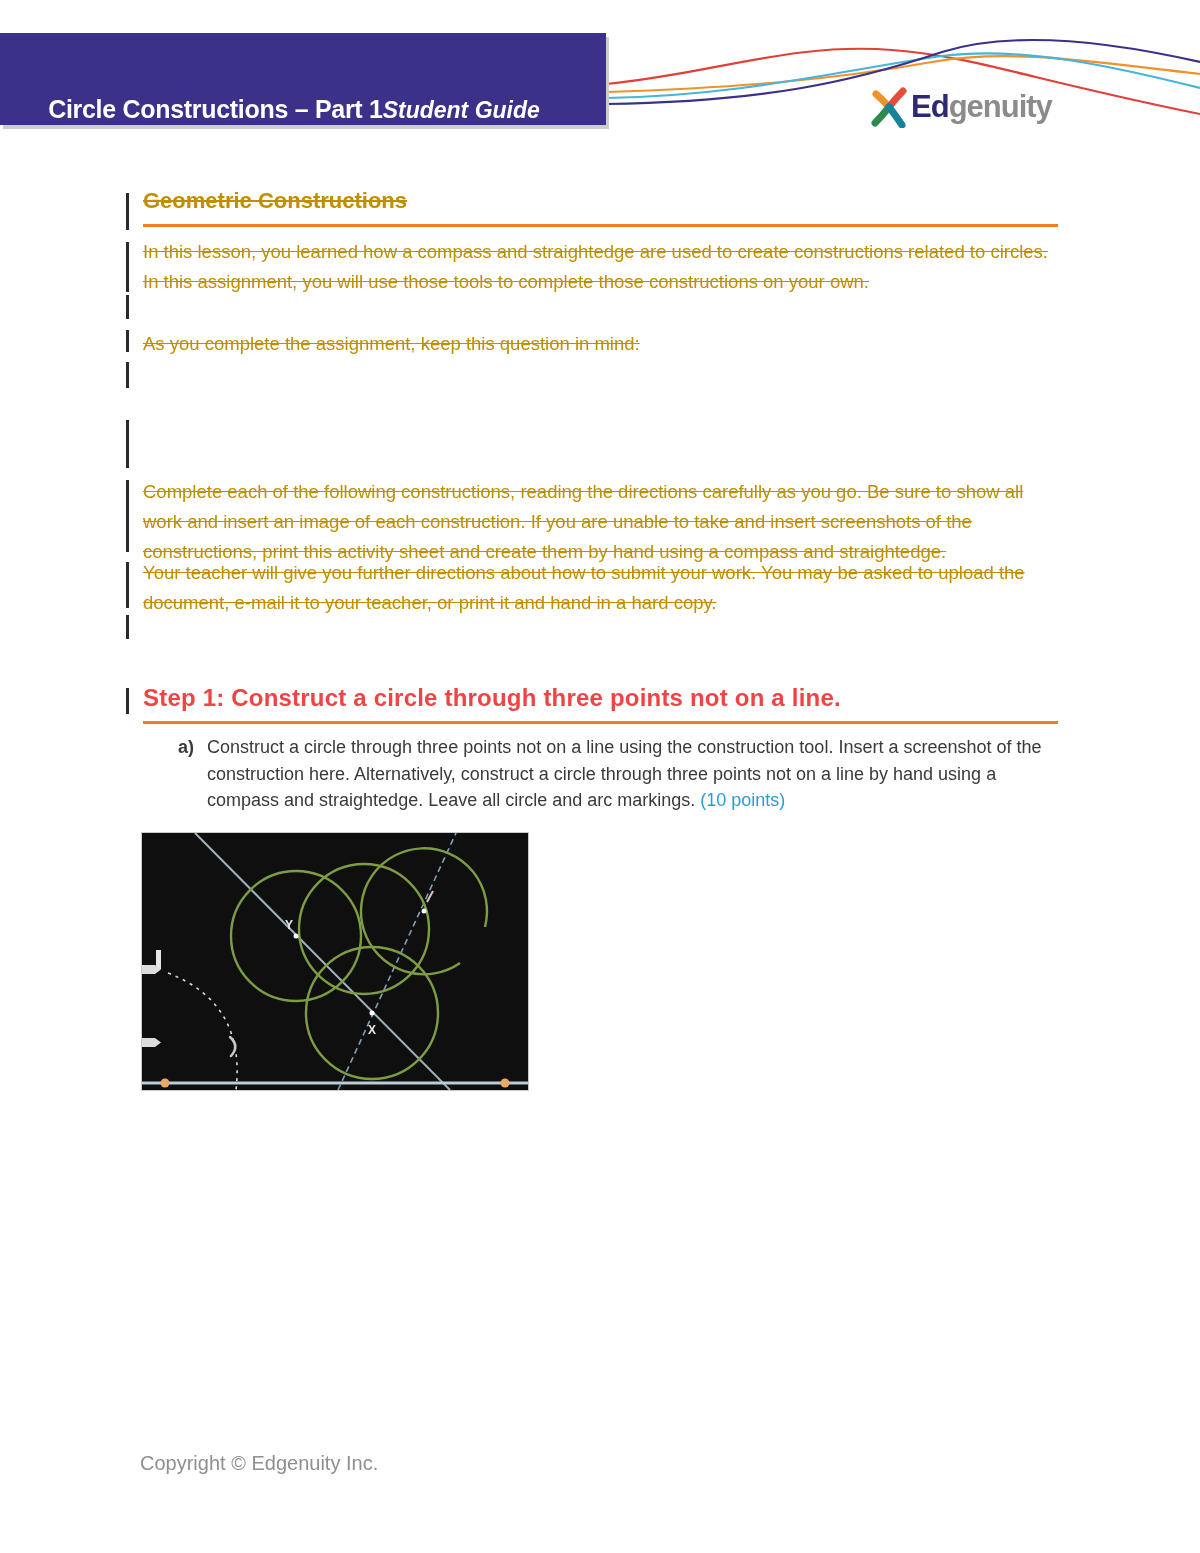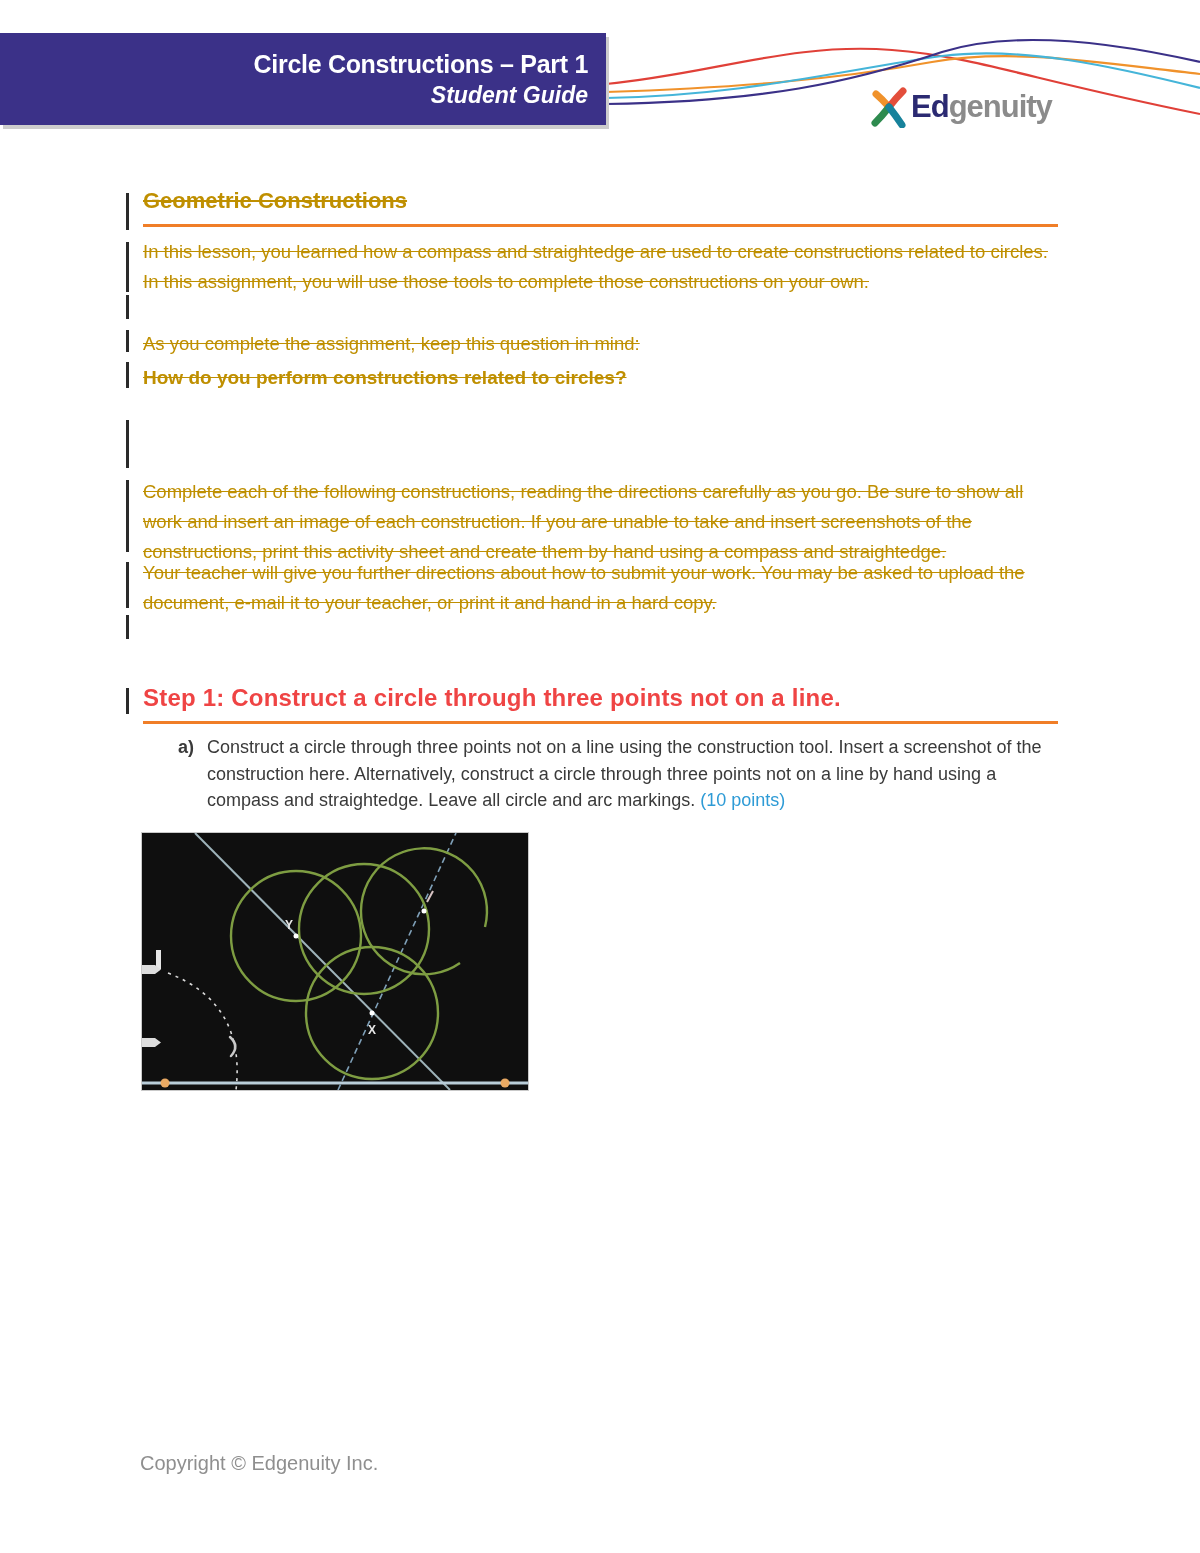--- a/index.html
+++ b/index.html
@@ -7,21 +7,21 @@
     width:1200px;height:1553px;background:#ffffff;
     font-family:"Liberation Sans",sans-serif;
     position:relative;overflow:hidden;
   }
   .page{position:absolute;inset:0;}
 
   
   .header-bar{
     position:absolute;left:0;top:33px;width:606px;height:92px;
     background:#3B3188;box-shadow:3px 4px 0 #cdcdcd;
-    color:#fff;display:flex;flex-direction:column;justify-content:center;
+    color:#fff;display:flex;flex-direction:row;justify-content:center;
     align-items:flex-end;padding-right:18px;box-sizing:border-box;
   }
   .header-title{font-size:25px;font-weight:bold;line-height:32px;letter-spacing:-0.3px;}
   .header-sub{font-size:23px;font-weight:bold;font-style:italic;line-height:30px;}
   .waves{position:absolute;left:592px;top:22px;width:608px;height:112px;}
   .logo{position:absolute;left:870px;top:86px;display:flex;align-items:center;}
   .logo-x{width:38px;height:42px;margin-right:3px;}
   .logo-text{font-size:31px;font-weight:bold;letter-spacing:-1px;white-space:nowrap;}
   .logo-ed{color:#2B2A72;}
   .logo-rest{color:#8B8B8B;}
@@ -101,21 +101,20 @@
   <div class="changebar" style="top:362px;height:26px"></div>
   <div class="changebar" style="top:420px;height:48px"></div>
   <div class="changebar" style="top:480px;height:72px"></div>
   <div class="changebar" style="top:562px;height:46px"></div>
   <div class="changebar" style="top:615px;height:24px"></div>
   <div class="changebar" style="top:688px;height:26px"></div>
 
   <div class="h-strike" style="top:188px">Geometric Constructions</div>
   <div class="p-strike" style="top:237px">In this lesson, you learned how a compass and straightedge are used to create constructions related to circles. In this assignment, you will use those tools to complete those constructions on your own.</div>
   <div class="p-strike" style="top:329px">As you complete the assignment, keep this question in mind:</div>
-  <div class="p-strike bold" style="top:363px">How do you perform constructions related to circles?</div>
 
   <div class="p-strike" style="top:477px">Complete each of the following constructions, reading the directions carefully as you go. Be sure to show all work and insert an image of each construction. If you are unable to take and insert screenshots of the constructions, print this activity sheet and create them by hand using a compass and straightedge.</div>
   <div class="p-strike" style="top:558px">Your teacher will give you further directions about how to submit your work. You may be asked to upload the document, e-mail it to your teacher, or print it and hand in a hard copy.</div>
 
   <div class="h-step" style="top:684px">Step 1: Construct a circle through three points not on a line.</div>
 
   <div class="item-a">
     <span class="item-a-label">a)</span>
     <span><span>Construct a circle through three points not on a line using the construction tool. Insert a screenshot of the construction here. Alternatively, construct a circle through three points not on a line by hand using a compass and straightedge. Leave all circle and arc markings.</span> <span class="points">(10 points)</span></span>
   </div>

